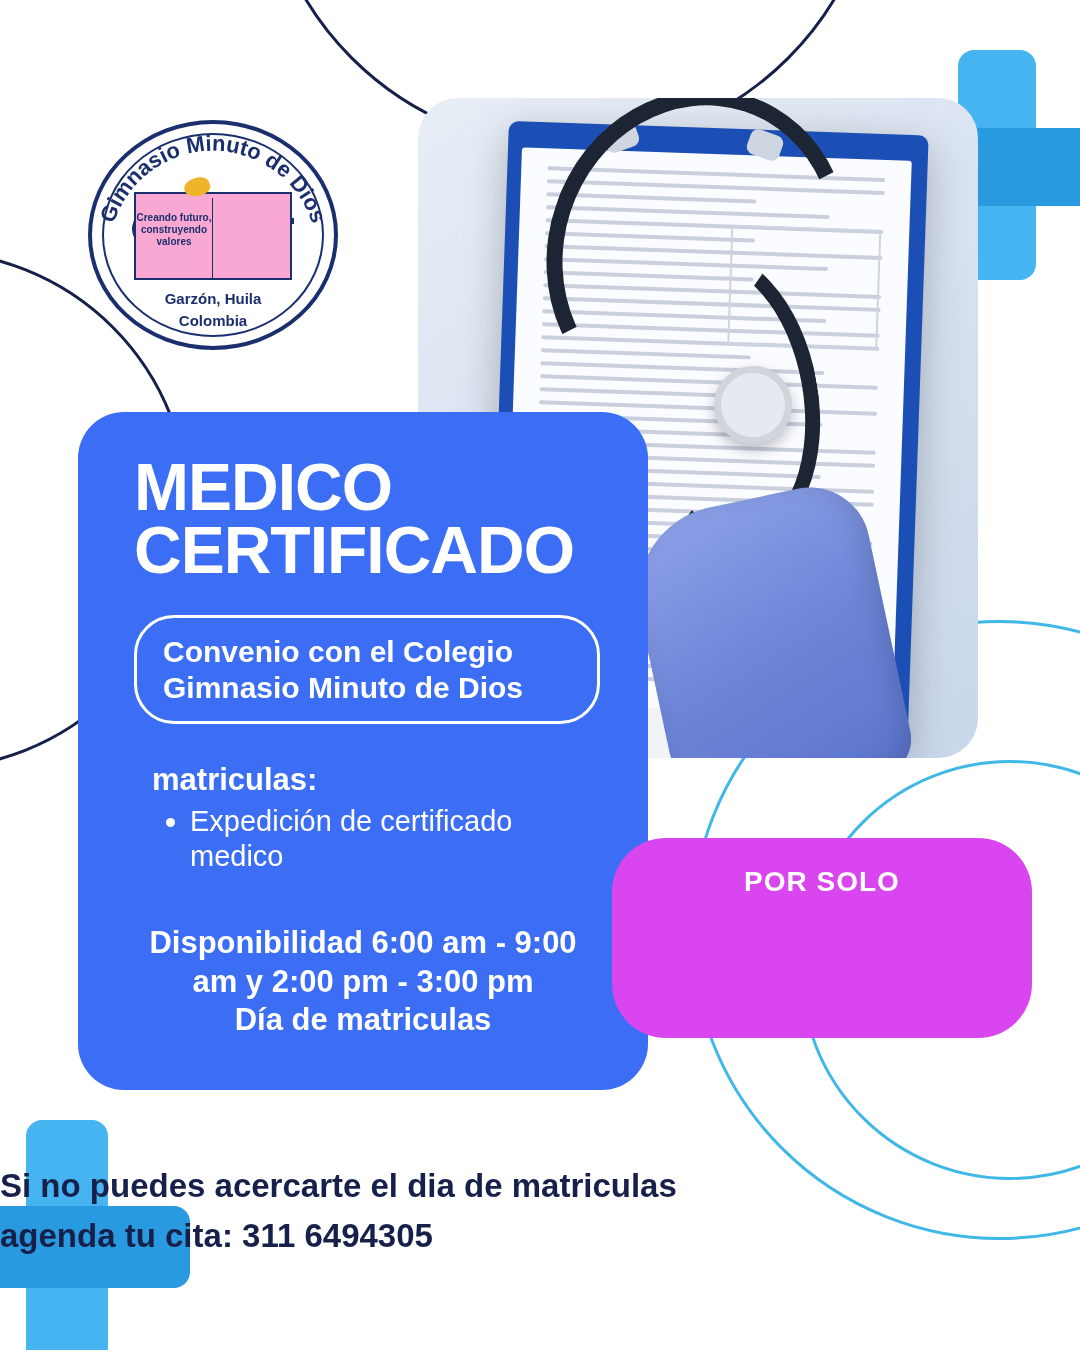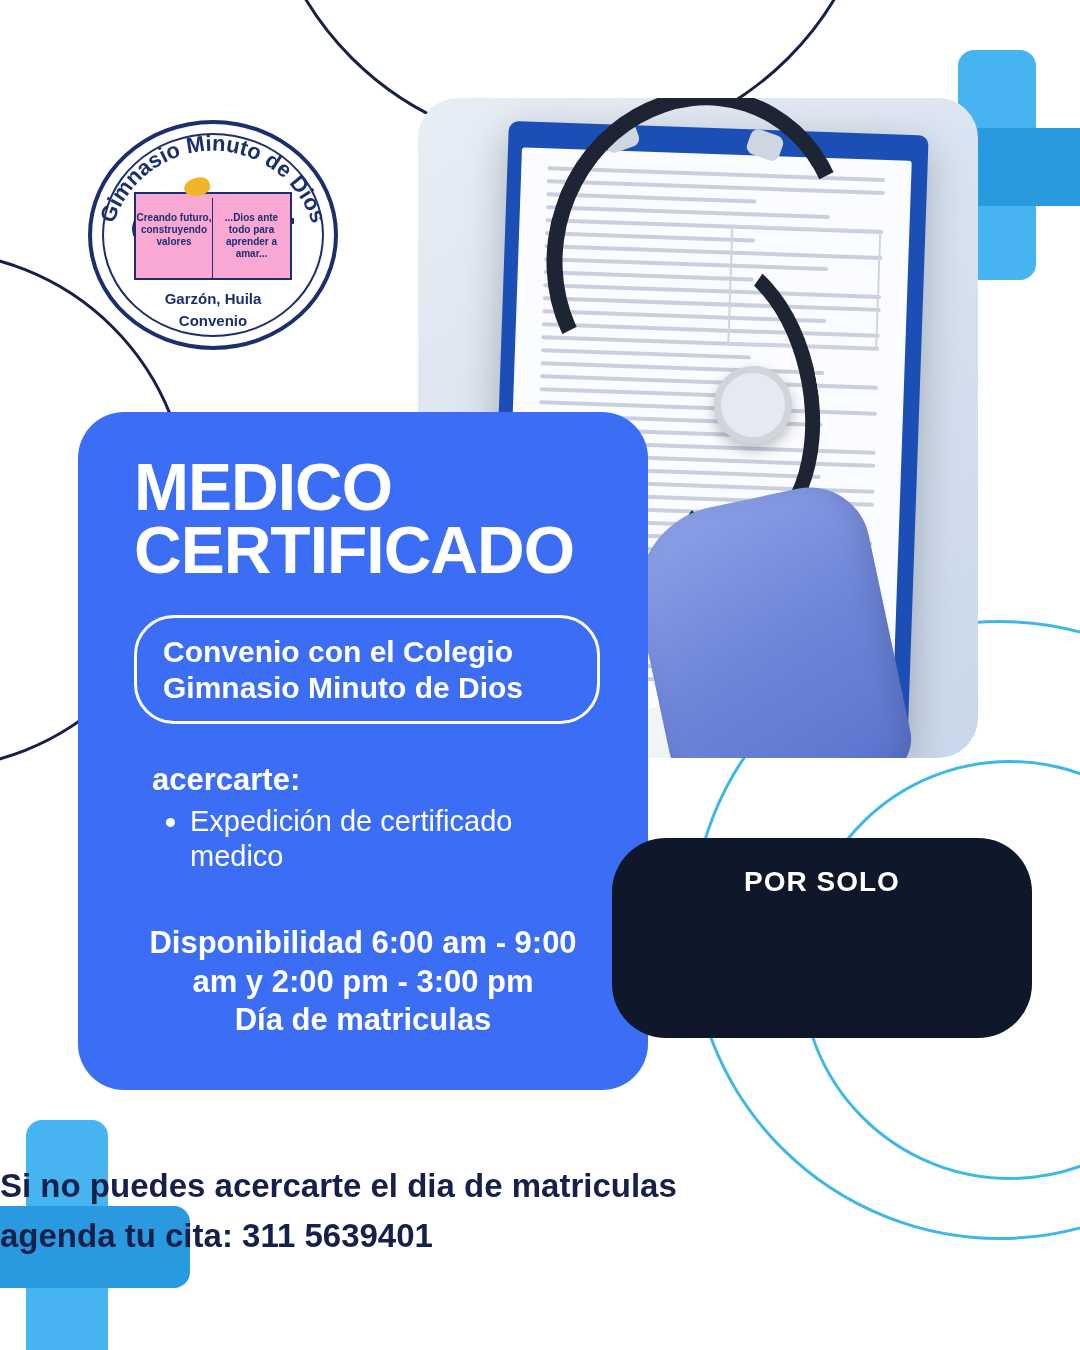--- a/index.html
+++ b/index.html
@@ -277,21 +277,21 @@
     font-weight: 800;
     line-height: 1.25;
     padding: 0 6px;
   }
 
   
   .price {
     position: absolute;
     right: 48px; top: 838px;
     width: 420px; height: 200px;
-    background: #0f172a;
+    background: #d946ef;
     border-radius: 54px;
     color: #ffffff;
     text-align: center;
     padding-top: 28px;
     z-index: 6;
   }
   .price .label {
     font-size: 28px;
     font-weight: 700;
     letter-spacing: 1px;
@@ -347,26 +347,25 @@
         </text>
       </svg>
     </div>
     <div class="logo-atom"></div>
     <div class="logo-cross">
       <div class="cv"></div>
       <div class="ch"></div>
     </div>
     <div class="logo-book">
       <div class="book-half left">Creando futuro, construyendo valores</div>
-      <div class="book-half right">...Dios ante todo para aprender a amar...</div>
     </div>
     <div class="book-dove"></div>
     <div class="logo-loc">
       <div>Garzón, Huila</div>
-      <div>Convenio</div>
+      <div>Colombia</div>
     </div>
   </div>
 
   <div class="photo">
     <div class="clipboard">
       <div class="paper">
         <div class="doc-lines">
           <i></i>
             <i></i>
             <i></i>
@@ -425,34 +424,34 @@
     <div class="title">
       <div>MEDICO</div>
       <div>CERTIFICADO</div>
     </div>
 
     <div class="pill">
       <div>Convenio con el Colegio</div>
       <div>Gimnasio Minuto de Dios</div>
     </div>
 
-    <div class="services-label">acercarte:</div>
+    <div class="services-label">matriculas:</div>
     <ul class="services-list">
       <li>Expedición de certificado medico</li>
     </ul>
 
     <div class="availability">
       <div>Disponibilidad 6:00 am - 9:00</div>
       <div>am y 2:00 pm - 3:00 pm</div>
       <div>Día de matriculas</div>
     </div>
   </div>
 
   <div class="price">
     <div class="label">POR SOLO</div>
   </div>
 
   <div class="footer">
     <div>Si no puedes acercarte el dia de matriculas</div>
-    <div>agenda tu cita: 311 5639401</div>
+    <div>agenda tu cita: 311 6494305</div>
   </div>
 
 </div>
 
 </body></html>

